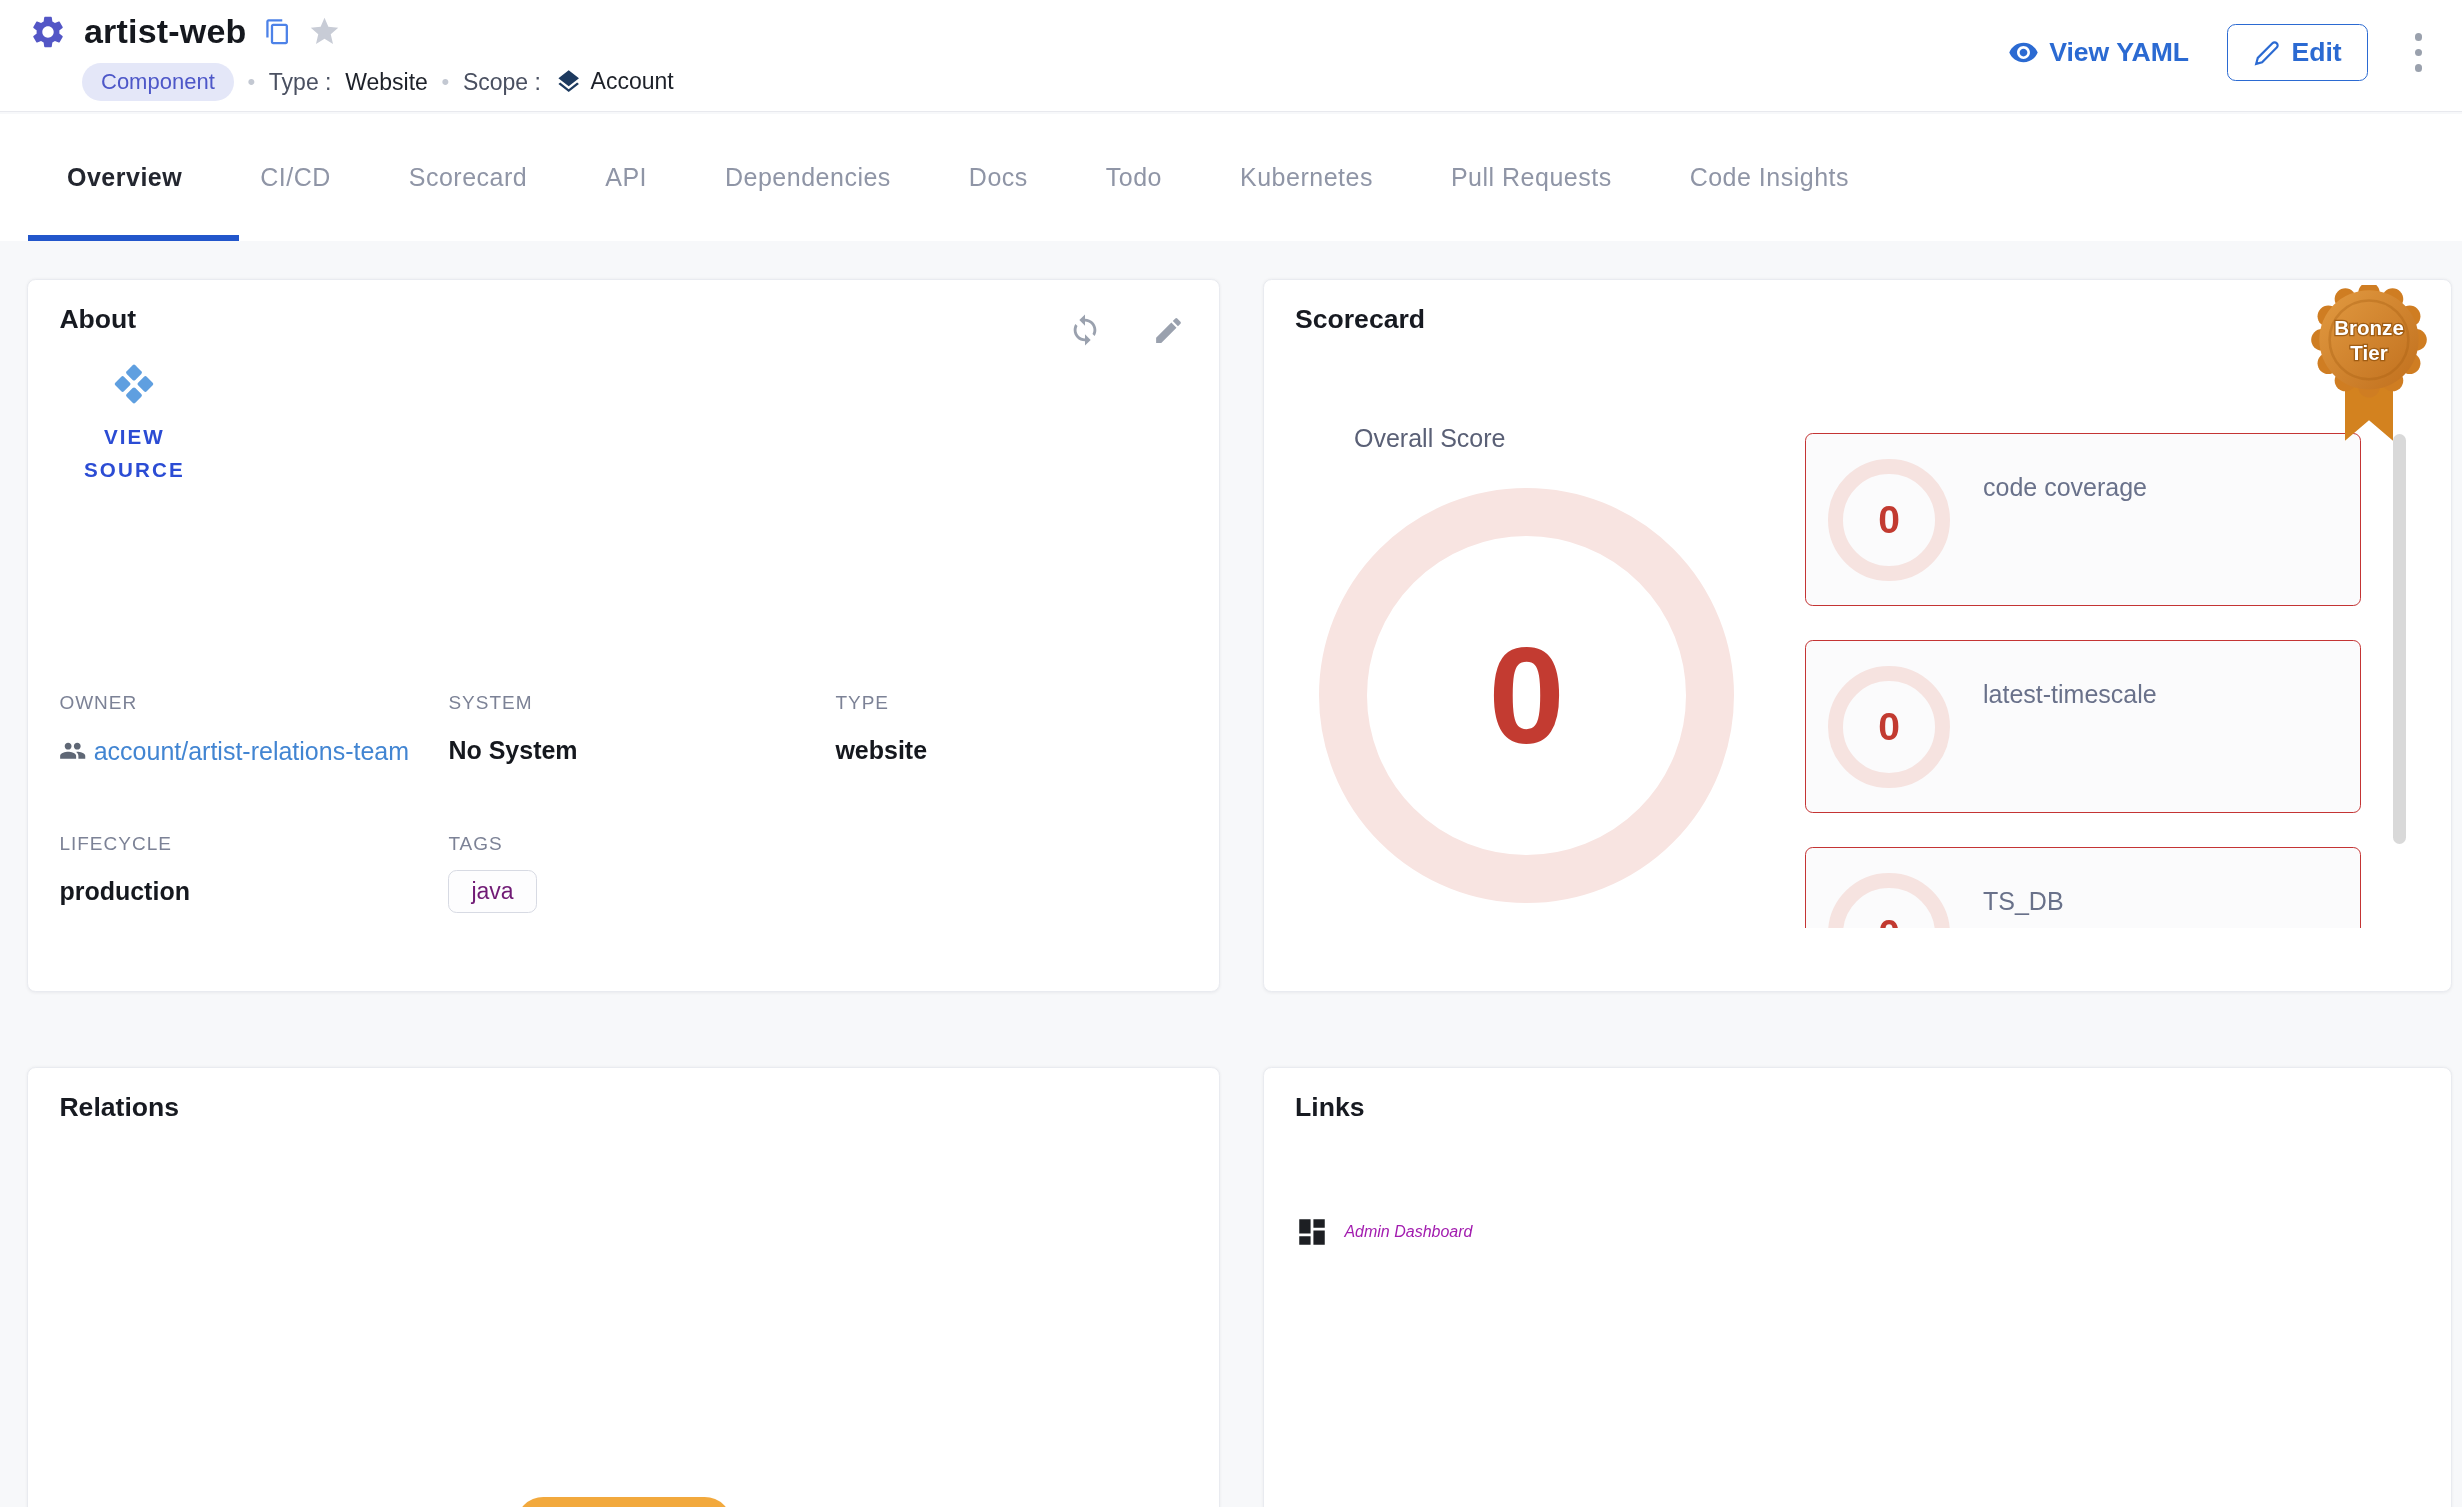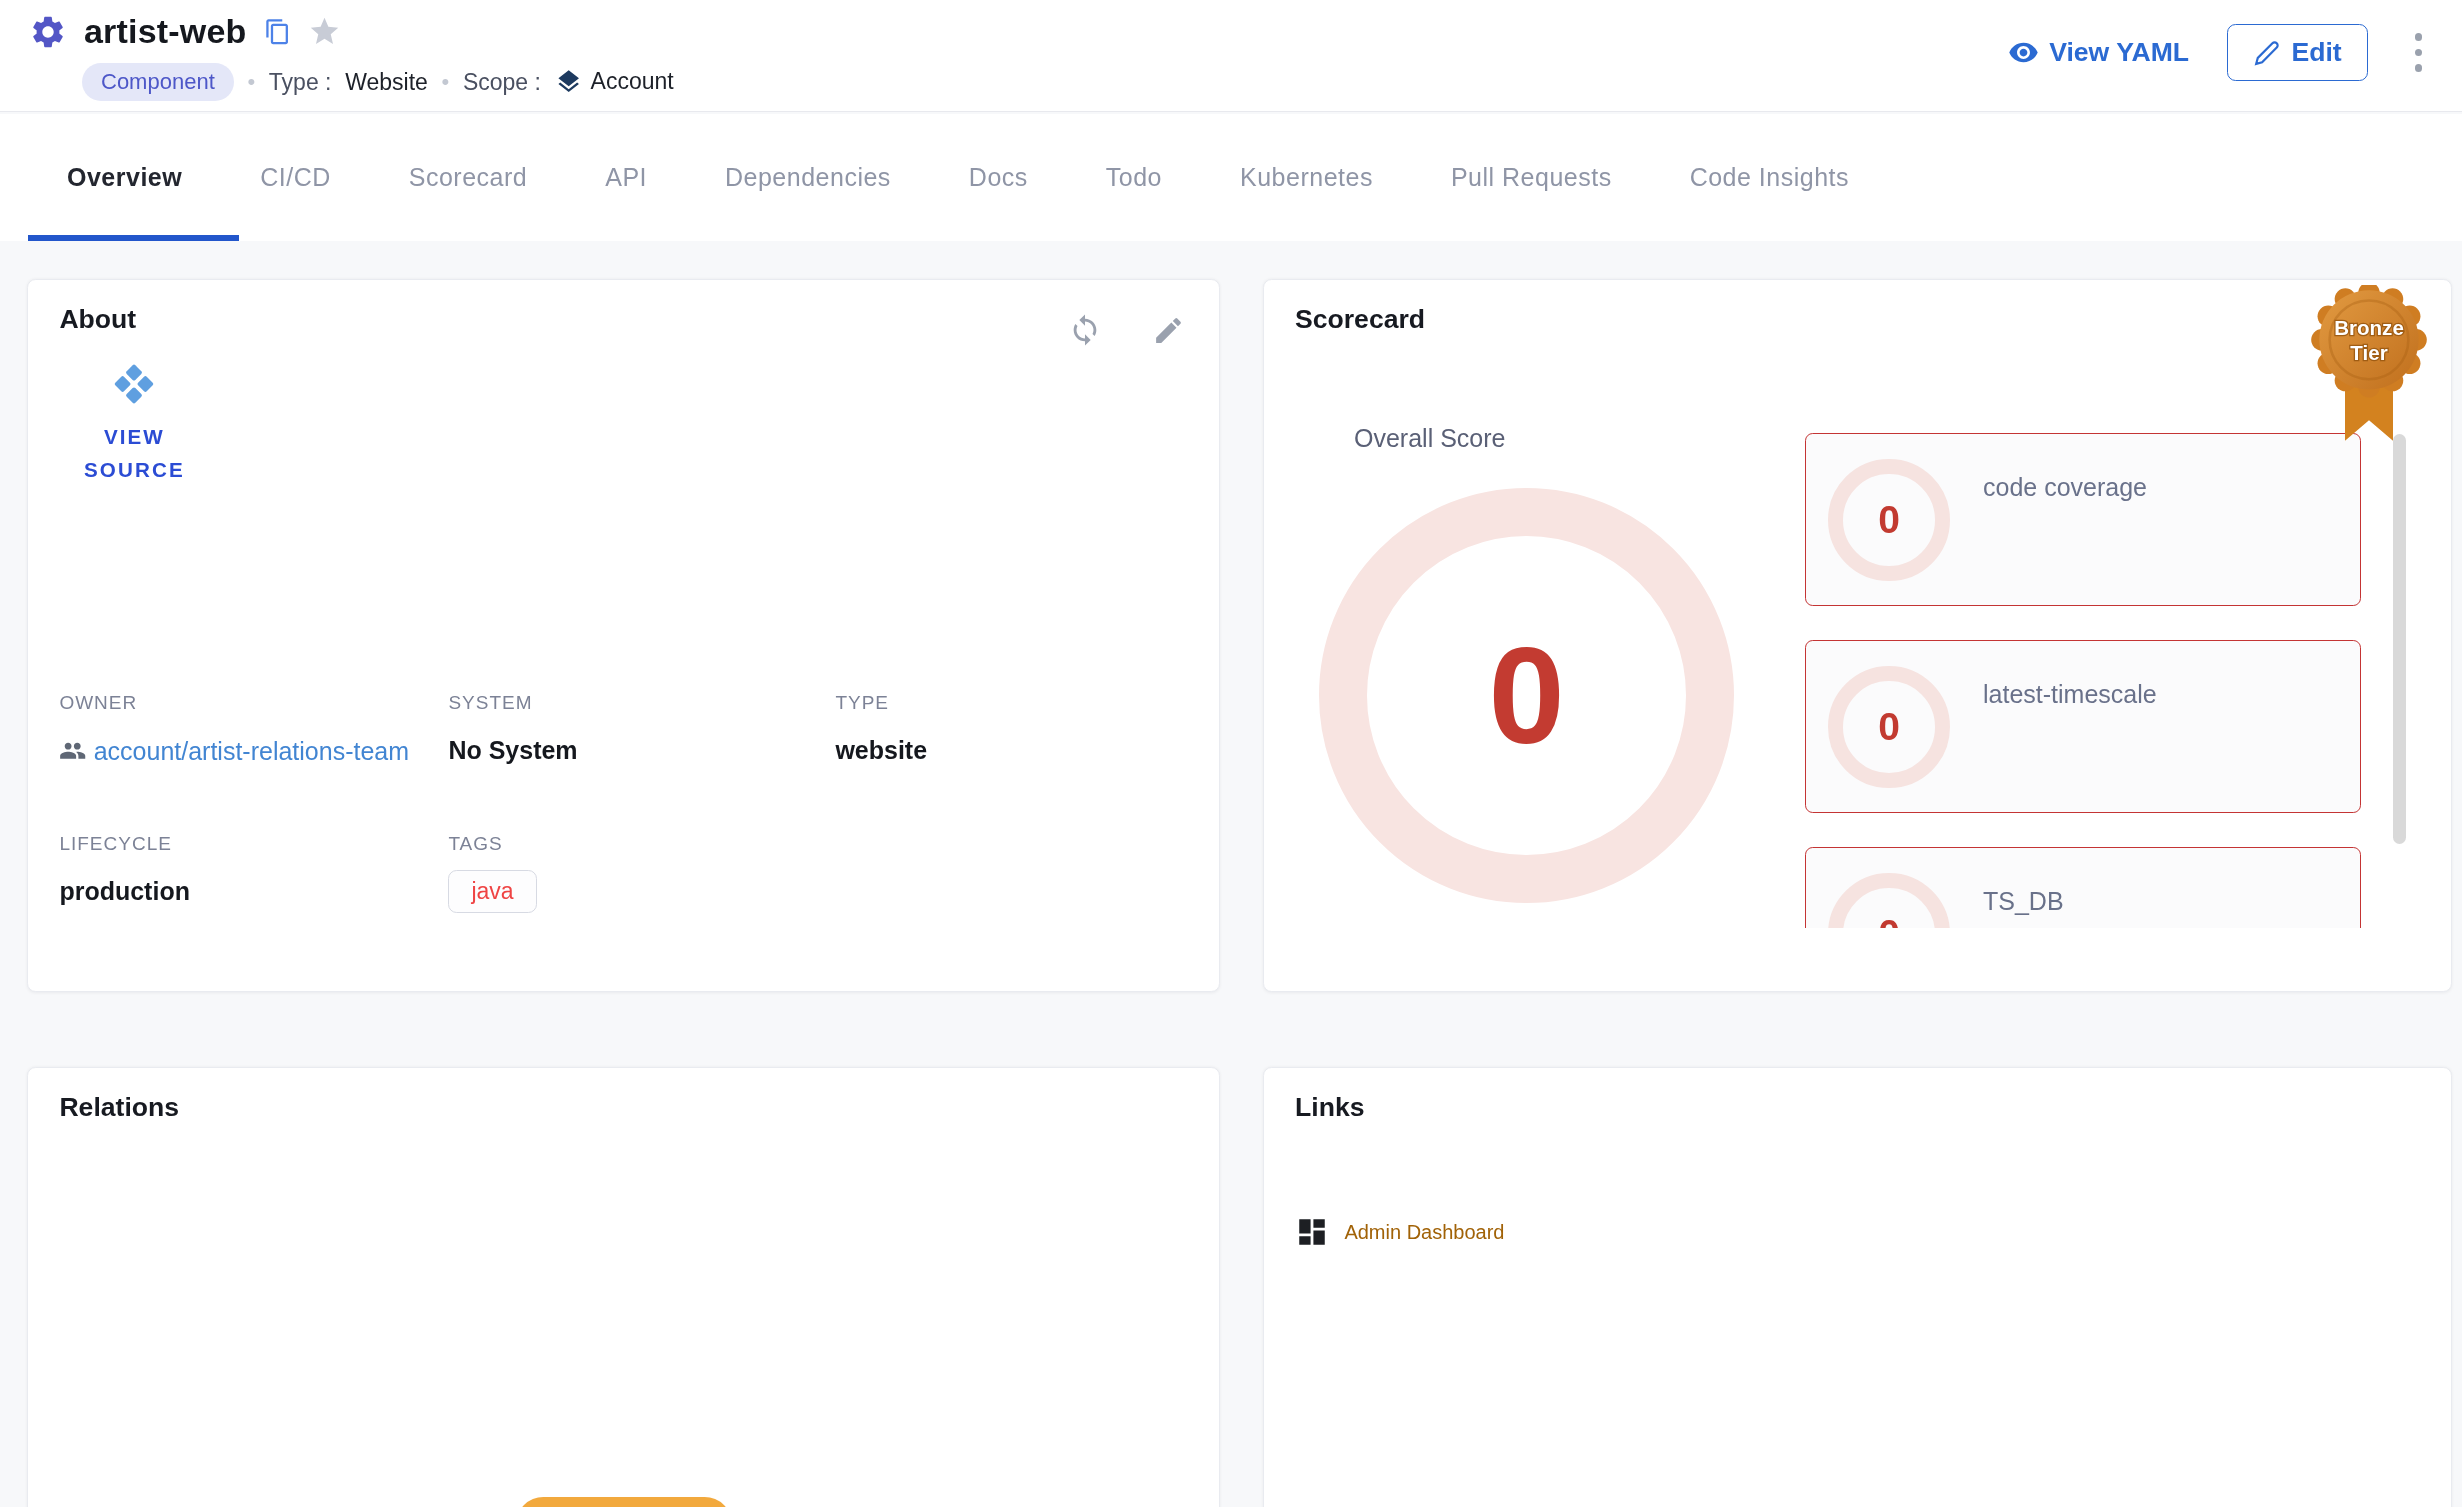--- a/index.html
+++ b/index.html
@@ -50,37 +50,37 @@
   .about-desc .val { margin-top:20.6px; font-size:25px; color:#191c24; }
   .fld { position:absolute; }
   .fld .val { margin-top:22px; font-size:25px; color:#15181e; font-weight:600; }
   .fld-owner { left:31px; top:412px; width:377px; }
   .owner-line { margin-top:19px; display:flex; align-items:flex-end; gap:6.9px; }
   .owner-link { font-size:25px; color:#4285d2; width:343px; word-break:break-all; line-height:1.45; cursor:pointer; }
   .fld-system { left:420px; top:412px; }
   .fld-type { left:807px; top:412px; }
   .fld-lifecycle { left:31px; top:553px; }
   .fld-tags { left:420px; top:553px; }
-  .tag-chip { display:inline-block; margin-top:15.4px; padding:6.9px 22px; border:1.7px solid #d7dae3; border-radius:8.6px; background:#fdfdfe; color:#ef4444; font-size:23px; }
+  .tag-chip { display:inline-block; margin-top:15.4px; padding:6.9px 22px; border:1.7px solid #d7dae3; border-radius:8.6px; background:#fdfdfe; color:#701a75; font-size:23px; }
 
   
   .overall-label { position:absolute; left:90px; top:144px; width:343px; text-align:left; font-size:25px; font-weight:500; color:#5a6076; }
   .big-donut { position:absolute; left:55px; top:208px; width:415px; height:415px; border:48px solid #f8e4e1; border-radius:50%; display:flex; align-items:center; justify-content:center; }
   .big-donut .num { font-size:137px; font-weight:700; color:#c33b31; }
   .rules-viewport { position:absolute; left:541px; top:153px; width:556px; height:495px; overflow:hidden; }
   .rule-box { height:173px; margin-bottom:34px; border:1.7px solid #c43434; border-radius:7.7px; background:#fbfbfc; display:flex; align-items:center; padding-left:22px; gap:33px; }
   .mini-donut { flex:0 0 auto; width:122px; height:122px; border:15.4px solid #f6e3e0; border-radius:50%; display:flex; align-items:center; justify-content:center; }
   .mini-donut .num { font-size:39px; font-weight:700; color:#c23a30; }
   .rule-name { font-size:25px; color:#69718a; align-self:flex-start; margin-top:39px; }
   .scroll-thumb { position:absolute; left:1129px; top:154px; width:13px; height:410px; background:#d9d9d9; border-radius:6.9px; }
   .tier-badge { position:absolute; right:22px; top:5.1px; width:120px; height:161px; z-index:3; }
 
   
   .link-row { position:absolute; left:31px; top:147px; display:flex; align-items:center; gap:15.4px; cursor:pointer; }
-  .link-text { font-size:20px; color:#a16207; }
+  .link-text { font-size:16px; color:#a21caf;font-style:italic; }
 
   
   .relations-btn { position:absolute; left:50%; transform:translateX(-50%); top:429px; width:216px; height:55px; border-radius:27.4px; background:#f2a93d; border:none; cursor:pointer; }
 
   svg { display:block; }
 </style>
 </head>
 <body>
 
 <div class="page">

